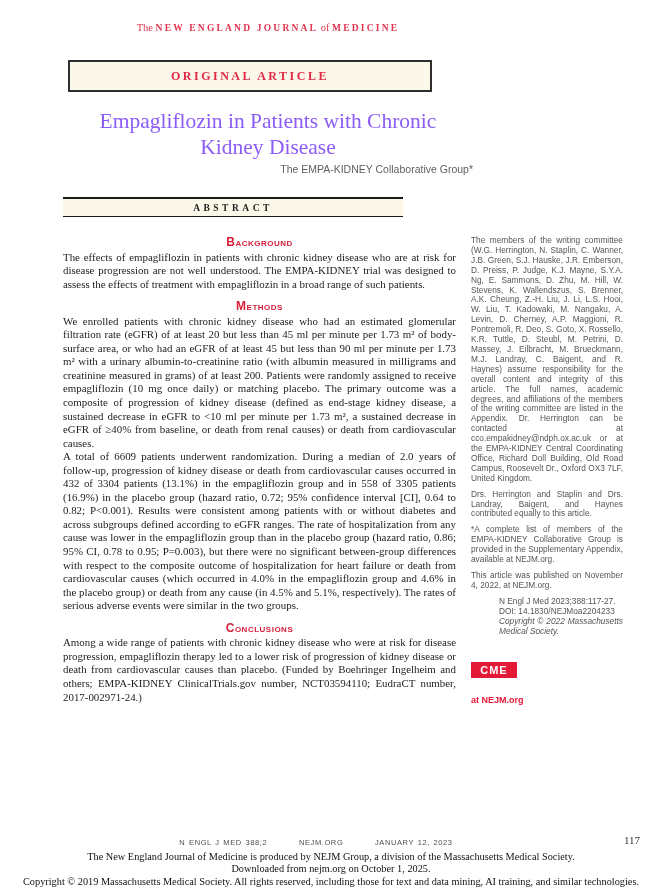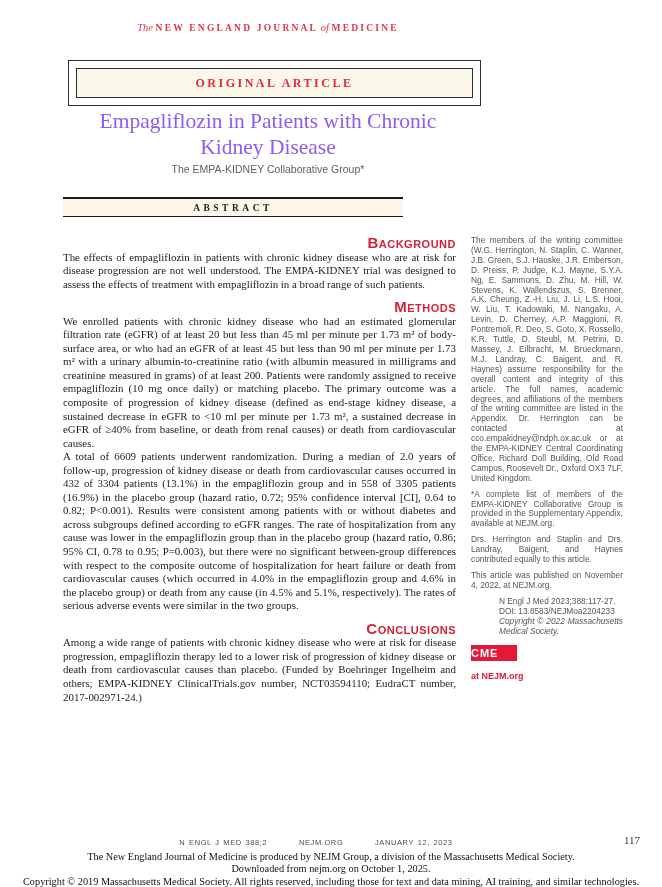--- a/index.html
+++ b/index.html
@@ -16,28 +16,28 @@
   
   .masthead {
     position: absolute;
     top: 22px; left: 63px; width: 410px;
     text-align: center;
     color: #e23450;
     font-size: 10.5px;
     white-space: nowrap;
   }
   .masthead .caps { letter-spacing: 2.2px; font-weight: bold; font-size: 9.5px; }
-  .masthead .ital { font-style: italic; font-size: 10.5px; letter-spacing: 0; }
+  .masthead .ital { font-size: 10.5px; letter-spacing: 0; }
 
   
   .oa-box-outer {
     position: absolute;
-    top: 60px; left: 68px; width: 413px;
+    top: 60px; left: 68px; width: 364px;
     border: 1px solid #2e2e2e;
-    padding: 7px;
+    padding: 0;
     background: #ffffff;
   }
   .oa-box-inner {
     border: 1px solid #2e2e2e;
     background: #fbf8e9;
     text-align: center;
     padding: 7px 0 6px;
     color: #e02944;
     font-size: 12px;
     font-weight: bold;
@@ -49,21 +49,21 @@
     position: absolute;
     top: 108px; left: 78px; width: 380px;
     text-align: center;
     font-size: 21.5px;
     line-height: 1.22;
     color: #8b5cf6;
   }
   .byline {
     position: absolute;
     top: 163px; left: 63px; width: 410px;
-    text-align: center;
+    text-align: right;
     font-family: "Liberation Sans", sans-serif;
     font-size: 10.5px;
     color: #5f5f5f;
   }
 
   
   .abstract-bar {
     position: absolute;
     top: 197px; left: 63px; width: 340px;
     background: #fbf8e9;
@@ -87,57 +87,58 @@
     width: 393px;
     font-size: 10.9px;
     line-height: 13.55px;
     color: #1c1c1c;
     text-align: justify;
   }
   .sec-heading {
     font-family: "Liberation Sans", sans-serif;
     font-variant: small-caps;
     font-weight: bold;
-    font-size: 15px;
+    font-size: 12px;
     letter-spacing: 0.5px;
     color: #d6203a;
     margin-top: 9px;
     margin-bottom: 1px;
-    text-align: right;
+    text-align: center;
   }
   .sec-heading.first { margin-top: 0; }
 
   
   .sidebar {
     margin-left: 15px;
     width: 152px;
     font-family: "Liberation Sans", sans-serif;
     font-size: 8.3px;
     line-height: 9.9px;
     color: #555555;
     text-align: justify;
   }
   .sidebar p { margin-bottom: 6px; }
   .sidebar .tight { margin-bottom: 0; padding-left: 28px; }
   .sidebar .ital { font-style: italic; }
   .cme-badge {
-    margin-top: 9px;
+    margin-top: 26px;
     width: 46px; height: 16px;
     background: #e31937;
     color: #ffffff;
     font-weight: bold;
     font-size: 11px;
     letter-spacing: 1px;
+    text-align: center;
     line-height: 16px;
   }
   .cme-sub {
     color: #e31937;
     font-weight: bold;
     font-size: 9px;
-    margin-top: 11px;
+    margin-top: 18px;
   }
 
   
   .footer-ref {
     position: absolute;
     top: 838px; left: 63px; width: 490px;
     text-align: center;
     font-family: "Liberation Sans", sans-serif;
     font-size: 7.5px;
     letter-spacing: 0.6px;
@@ -192,25 +193,25 @@
       <div class="sec-text">We enrolled patients with chronic kidney disease who had an estimated glomerular filtration rate (eGFR) of at least 20 but less than 45 ml per minute per 1.73 m² of body-surface area, or who had an eGFR of at least 45 but less than 90 ml per minute per 1.73 m² with a urinary albumin-to-creatinine ratio (with albumin measured in milligrams and creatinine measured in grams) of at least 200. Patients were randomly assigned to receive empagliflozin (10 mg once daily) or matching placebo. The primary outcome was a composite of progression of kidney disease (defined as end-stage kidney disease, a sustained decrease in eGFR to &lt;10 ml per minute per 1.73 m², a sustained decrease in eGFR of ≥40% from baseline, or death from renal causes) or death from cardiovascular causes.</div>
 
       <div class="sec-text">A total of 6609 patients underwent randomization. During a median of 2.0 years of follow-up, progression of kidney disease or death from cardiovascular causes occurred in 432 of 3304 patients (13.1%) in the empagliflozin group and in 558 of 3305 patients (16.9%) in the placebo group (hazard ratio, 0.72; 95% confidence interval [CI], 0.64 to 0.82; P&lt;0.001). Results were consistent among patients with or without diabetes and across subgroups defined according to eGFR ranges. The rate of hospitalization from any cause was lower in the empagliflozin group than in the placebo group (hazard ratio, 0.86; 95% CI, 0.78 to 0.95; P=0.003), but there were no significant between-group differences with respect to the composite outcome of hospitalization for heart failure or death from cardiovascular causes (which occurred in 4.0% in the empagliflozin group and 4.6% in the placebo group) or death from any cause (in 4.5% and 5.1%, respectively). The rates of serious adverse events were similar in the two groups.</div>
 
       <div class="sec-heading">Conclusions</div>
       <div class="sec-text">Among a wide range of patients with chronic kidney disease who were at risk for disease progression, empagliflozin therapy led to a lower risk of progression of kidney disease or death from cardiovascular causes than placebo. (Funded by Boehringer Ingelheim and others; EMPA-KIDNEY ClinicalTrials.gov number, NCT03594110; EudraCT number, 2017-002971-24.)</div>
     </div>
 
     <div class="sidebar">
       <p>The members of the writing committee (W.G. Herrington, N. Staplin, C. Wanner, J.B. Green, S.J. Hauske, J.R. Emberson, D. Preiss, P. Judge, K.J. Mayne, S.Y.A. Ng, E. Sammons, D. Zhu, M. Hill, W. Stevens, K. Wallendszus, S. Brenner, A.K. Cheung, Z.-H. Liu, J. Li, L.S. Hooi, W. Liu, T. Kadowaki, M. Nangaku, A. Levin, D. Cherney, A.P. Maggioni, R. Pontremoli, R. Deo, S. Goto, X. Rossello, K.R. Tuttle, D. Steubl, M. Petrini, D. Massey, J. Eilbracht, M. Brueckmann, M.J. Landray, C. Baigent, and R. Haynes) assume responsibility for the overall content and integrity of this article. The full names, academic degrees, and affiliations of the members of the writing committee are listed in the Appendix. Dr. Herrington can be contacted at cco.empakidney@ndph.ox.ac.uk or at the EMPA-KIDNEY Central Coordinating Office, Richard Doll Building, Old Road Campus, Roosevelt Dr., Oxford OX3 7LF, United Kingdom.</p>
+      <p>Drs. Herrington and Staplin and Drs. Landray, Baigent, and Haynes contributed equally to this article.</p>
       <p>*A complete list of members of the EMPA-KIDNEY Collaborative Group is provided in the Supplementary Appendix, available at NEJM.org.</p>
-      <p>Drs. Herrington and Staplin and Drs. Landray, Baigent, and Haynes contributed equally to this article.</p>
       <p>This article was published on November 4, 2022, at NEJM.org.</p>
       <p class="tight">N Engl J Med 2023;388:117-27.</p>
-      <p class="tight">DOI: 13.8583/NEJMoa2204233</p>
+      <p class="tight">DOI: 14.1830/NEJMoa2204233</p>
       <p class="tight ital">Copyright © 2022 Massachusetts Medical Society.</p>
       <div class="cme-badge">CME</div>
       <div class="cme-sub">at NEJM.org</div>
     </div>
 
   </div>
 
   <div class="footer-ref">
     <span>N ENGL J MED 388;2</span>
     <span>NEJM.ORG</span>

